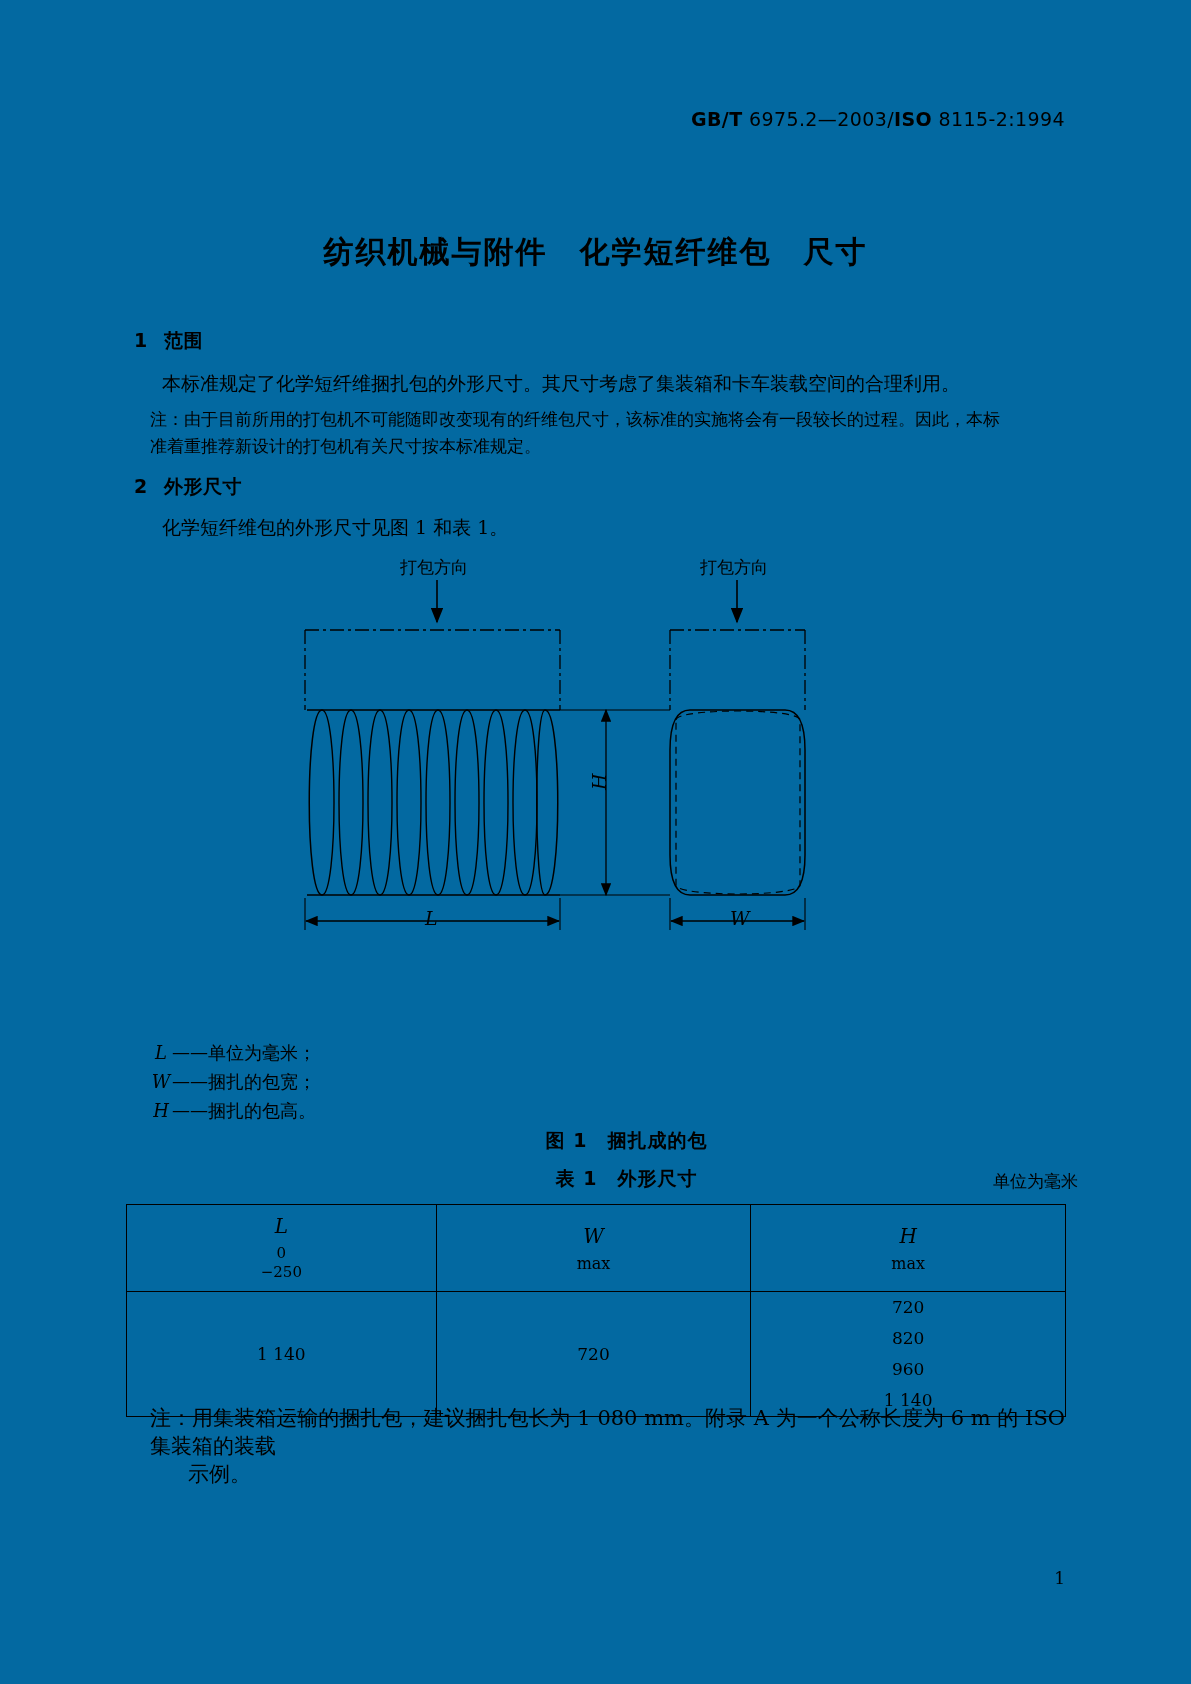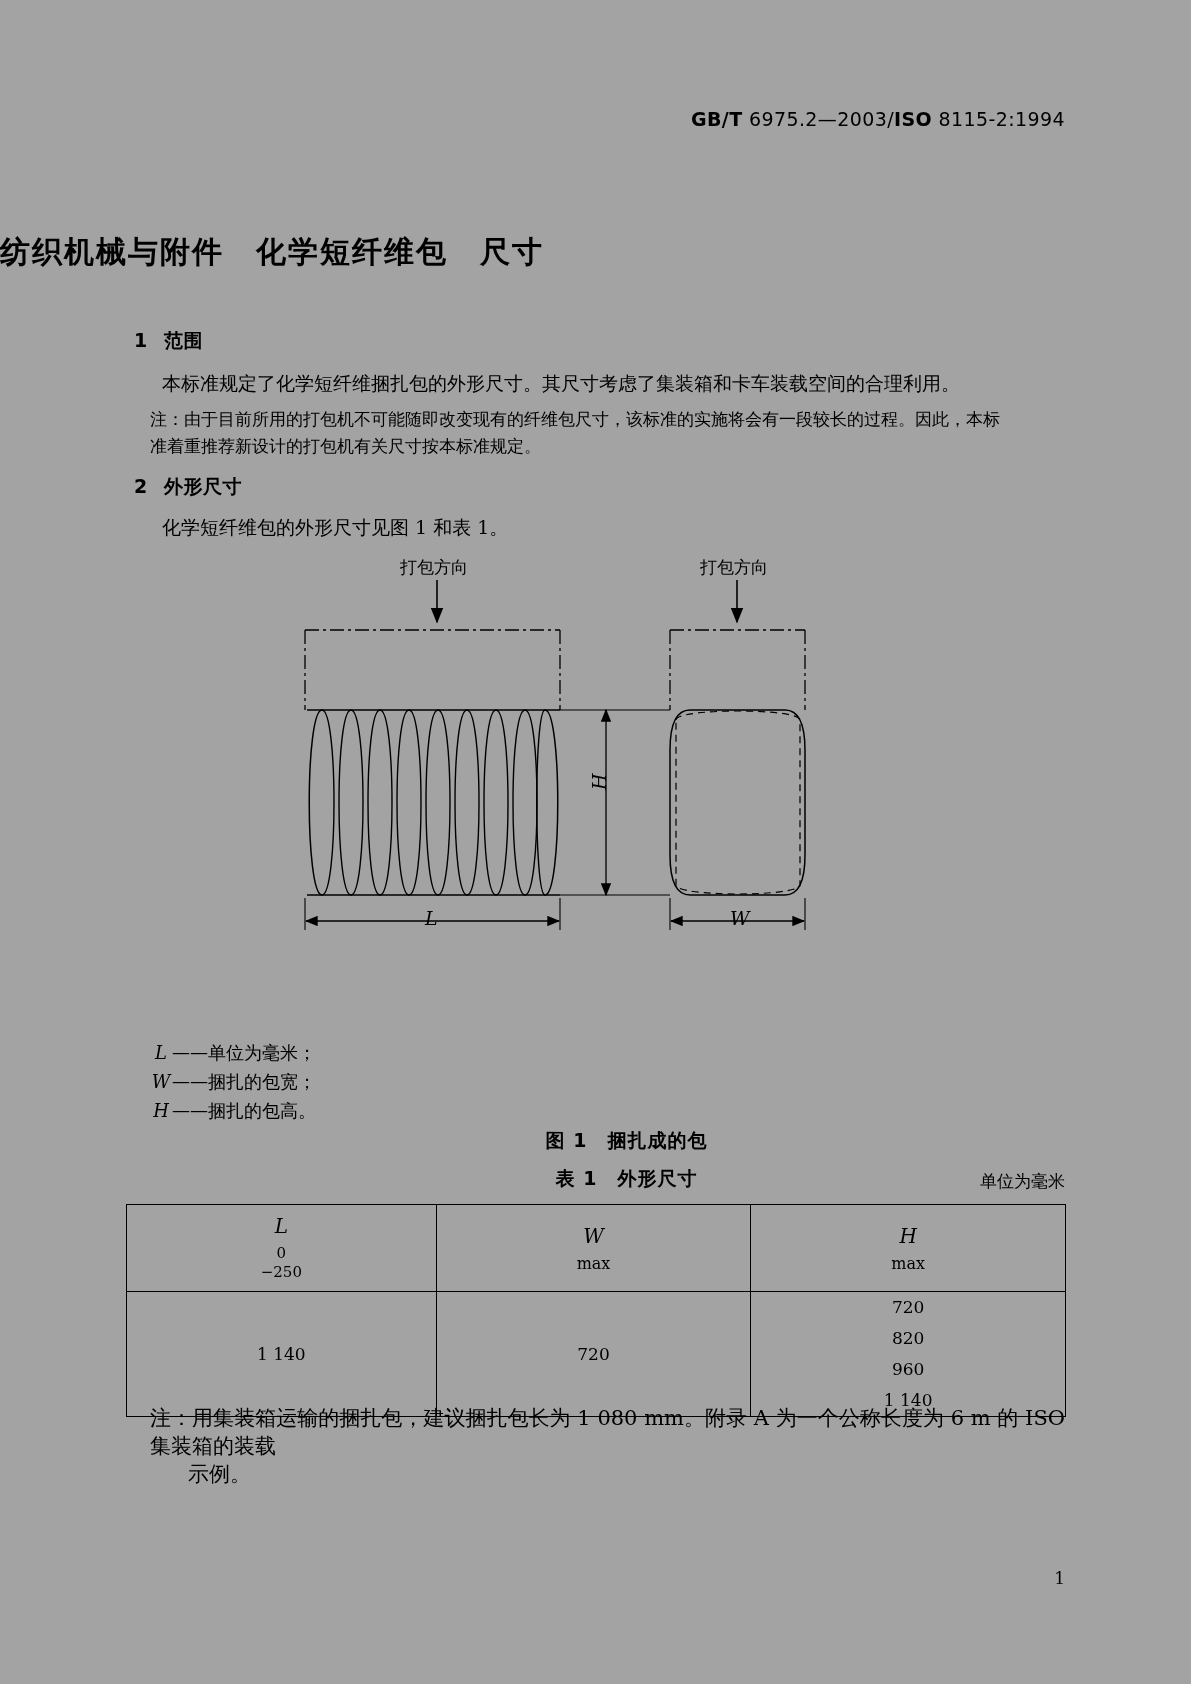--- a/index.html
+++ b/index.html
@@ -9,21 +9,21 @@
   }
   body {
     font-family: "DejaVu Sans", "Liberation Sans", sans-serif;
     color: #000000;
   }
   .page {
     position: relative;
     width: 1191px;
     height: 1684px;
     margin: 0 auto;
-    background: #a3a3a3;
+    background: #0369a1;
     overflow: hidden;
   }
 
   
   .header {
     position: absolute;
     top: 108px;
     right: 126px;
     font-family: "DejaVu Sans", "Liberation Sans", sans-serif;
     font-size: 19px;
@@ -31,20 +31,21 @@
     white-space: nowrap;
   }
   .header .bold { font-weight: bold; }
 
   
   .doc-title {
     position: absolute;
     top: 232px;
     left: 0;
     width: 1191px;
+    text-align: center;
     font-family: "DejaVu Sans", "Liberation Sans", sans-serif;
     font-weight: bold;
     font-size: 30px;
     letter-spacing: 2px;
   }
 
   
   .clause {
     position: absolute;
     left: 134px;
@@ -133,21 +134,21 @@
     font-size: 19px;
     letter-spacing: 1px;
     margin-left: 31px;
   }
   .cap-fig { top: 1128px; }
   .cap-tab { top: 1166px; }
 
   .unit-note {
     position: absolute;
     top: 1170px;
-    right: 126px;
+    right: 113px;
     font-family: "DejaVu Serif", "Liberation Serif", serif;
     font-size: 17px;
   }
 
   
   table.dims {
     position: absolute;
     top: 1204px;
     left: 126px;
     width: 940px;

